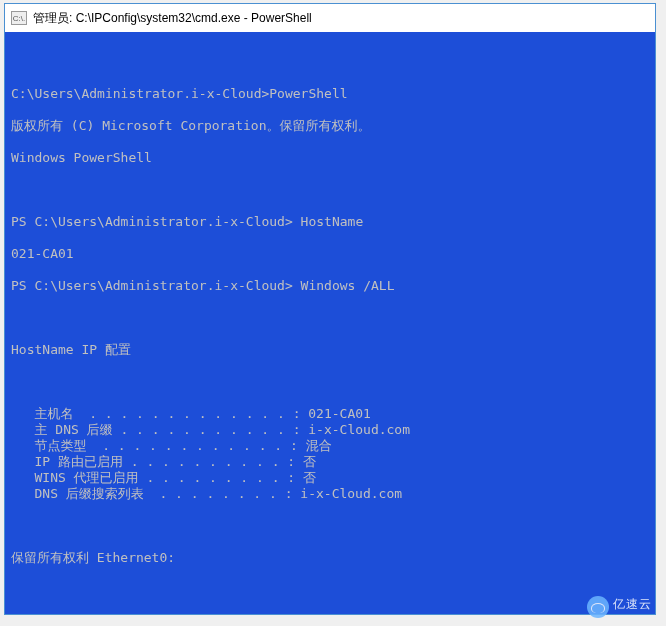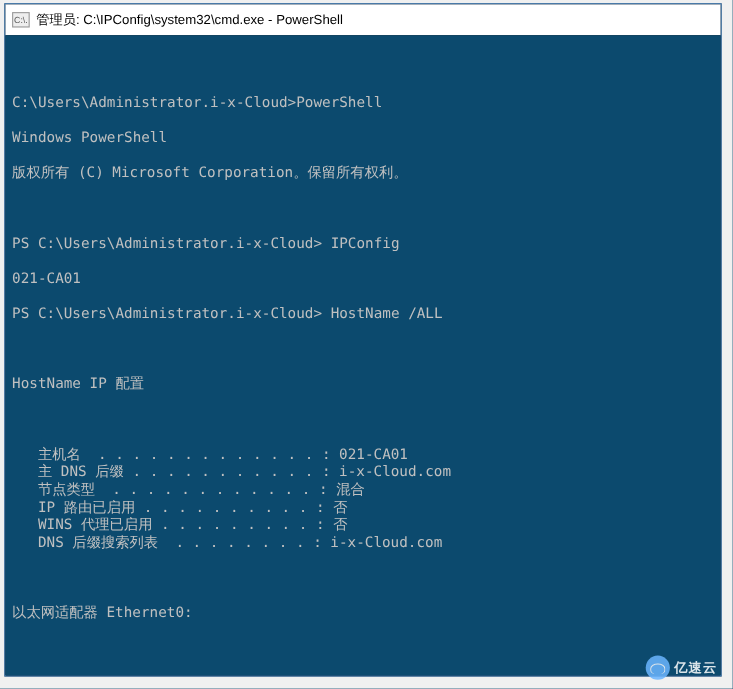--- a/index.html
+++ b/index.html
@@ -42,41 +42,40 @@
       display: flex;
       align-items: center;
       justify-content: center;
       font-size: 8px;
       color: #555;
       background: #eee;
       border: 1px solid #999;
     }
     .terminal {
       flex: 1;
-      background: #0c4a6e;
+      background: #1d4ed8;
       color: #c0c0c0;
       font-size: 13px;
       line-height: 16px;
       padding: 6px 6px 14px 6px;
       white-space: pre;
       overflow: hidden;
       font-family: "NSimSun", "SimSun", "Consolas", monospace;
     }
     .line {
       white-space: pre;
     }
     .watermark {
       position: absolute;
       right: 14px;
       bottom: 8px;
       display: flex;
-      align-items: center;
+      align-items: flex-start;
       gap: 4px;
       opacity: 0.85;
-      font-weight: bold;
     }
     .watermark-logo {
       width: 22px;
       height: 22px;
       border-radius: 50%;
       background: #6bb5ff;
       display: flex;
       align-items: center;
       justify-content: center;
     }
@@ -99,32 +98,32 @@
 <body>
 
 <div class="window">
   <div class="titlebar">
     <span class="titlebar-icon">C:\.</span>
     <span>管理员: C:\IPConfig\system32\cmd.exe - PowerShell</span>
   </div>
   <div class="terminal">
 <div class="line"> </div>
 <div class="line"><span>C:\Users\Administrator.i-x-Cloud&gt;</span><span>PowerShell</span></div>
+<div class="line">版权所有 (C) Microsoft Corporation。保留所有权利。</div>
 <div class="line">Windows PowerShell</div>
-<div class="line">版权所有 (C) Microsoft Corporation。保留所有权利。</div>
 <div class="line"> </div>
-<div class="line"><span>PS C:\Users\Administrator.i-x-Cloud&gt;</span> <span>IPConfig</span></div>
+<div class="line"><span>PS C:\Users\Administrator.i-x-Cloud&gt;</span> <span>HostName</span></div>
 <div class="line">021-CA01</div>
-<div class="line"><span>PS C:\Users\Administrator.i-x-Cloud&gt;</span> <span>HostName /ALL</span></div>
+<div class="line"><span>PS C:\Users\Administrator.i-x-Cloud&gt;</span> <span>Windows /ALL</span></div>
 <div class="line"> </div>
 <div class="line">HostName IP 配置</div>
 <div class="line"> </div>
 <div id="ip-fields"><div class="line"><span>   主机名  . . . . . . . . . . . . . :</span><span> 021-CA01</span></div><div class="line"><span>   主 DNS 后缀 . . . . . . . . . . . :</span><span> i-x-Cloud.com</span></div><div class="line"><span>   节点类型  . . . . . . . . . . . . :</span><span> 混合</span></div><div class="line"><span>   IP 路由已启用 . . . . . . . . . . :</span><span> 否</span></div><div class="line"><span>   WINS 代理已启用 . . . . . . . . . :</span><span> 否</span></div><div class="line"><span>   DNS 后缀搜索列表  . . . . . . . . :</span><span> i-x-Cloud.com</span></div></div>
 <div class="line"> </div>
-<div class="line">以太网适配器 Ethernet0:</div>
+<div class="line">保留所有权利 Ethernet0:</div>
 <div class="line"> </div>
 
 
   </div>
 </div>
 
 <div class="watermark">
   <div class="watermark-logo">
     <div class="watermark-logo-inner"></div>
   </div>

